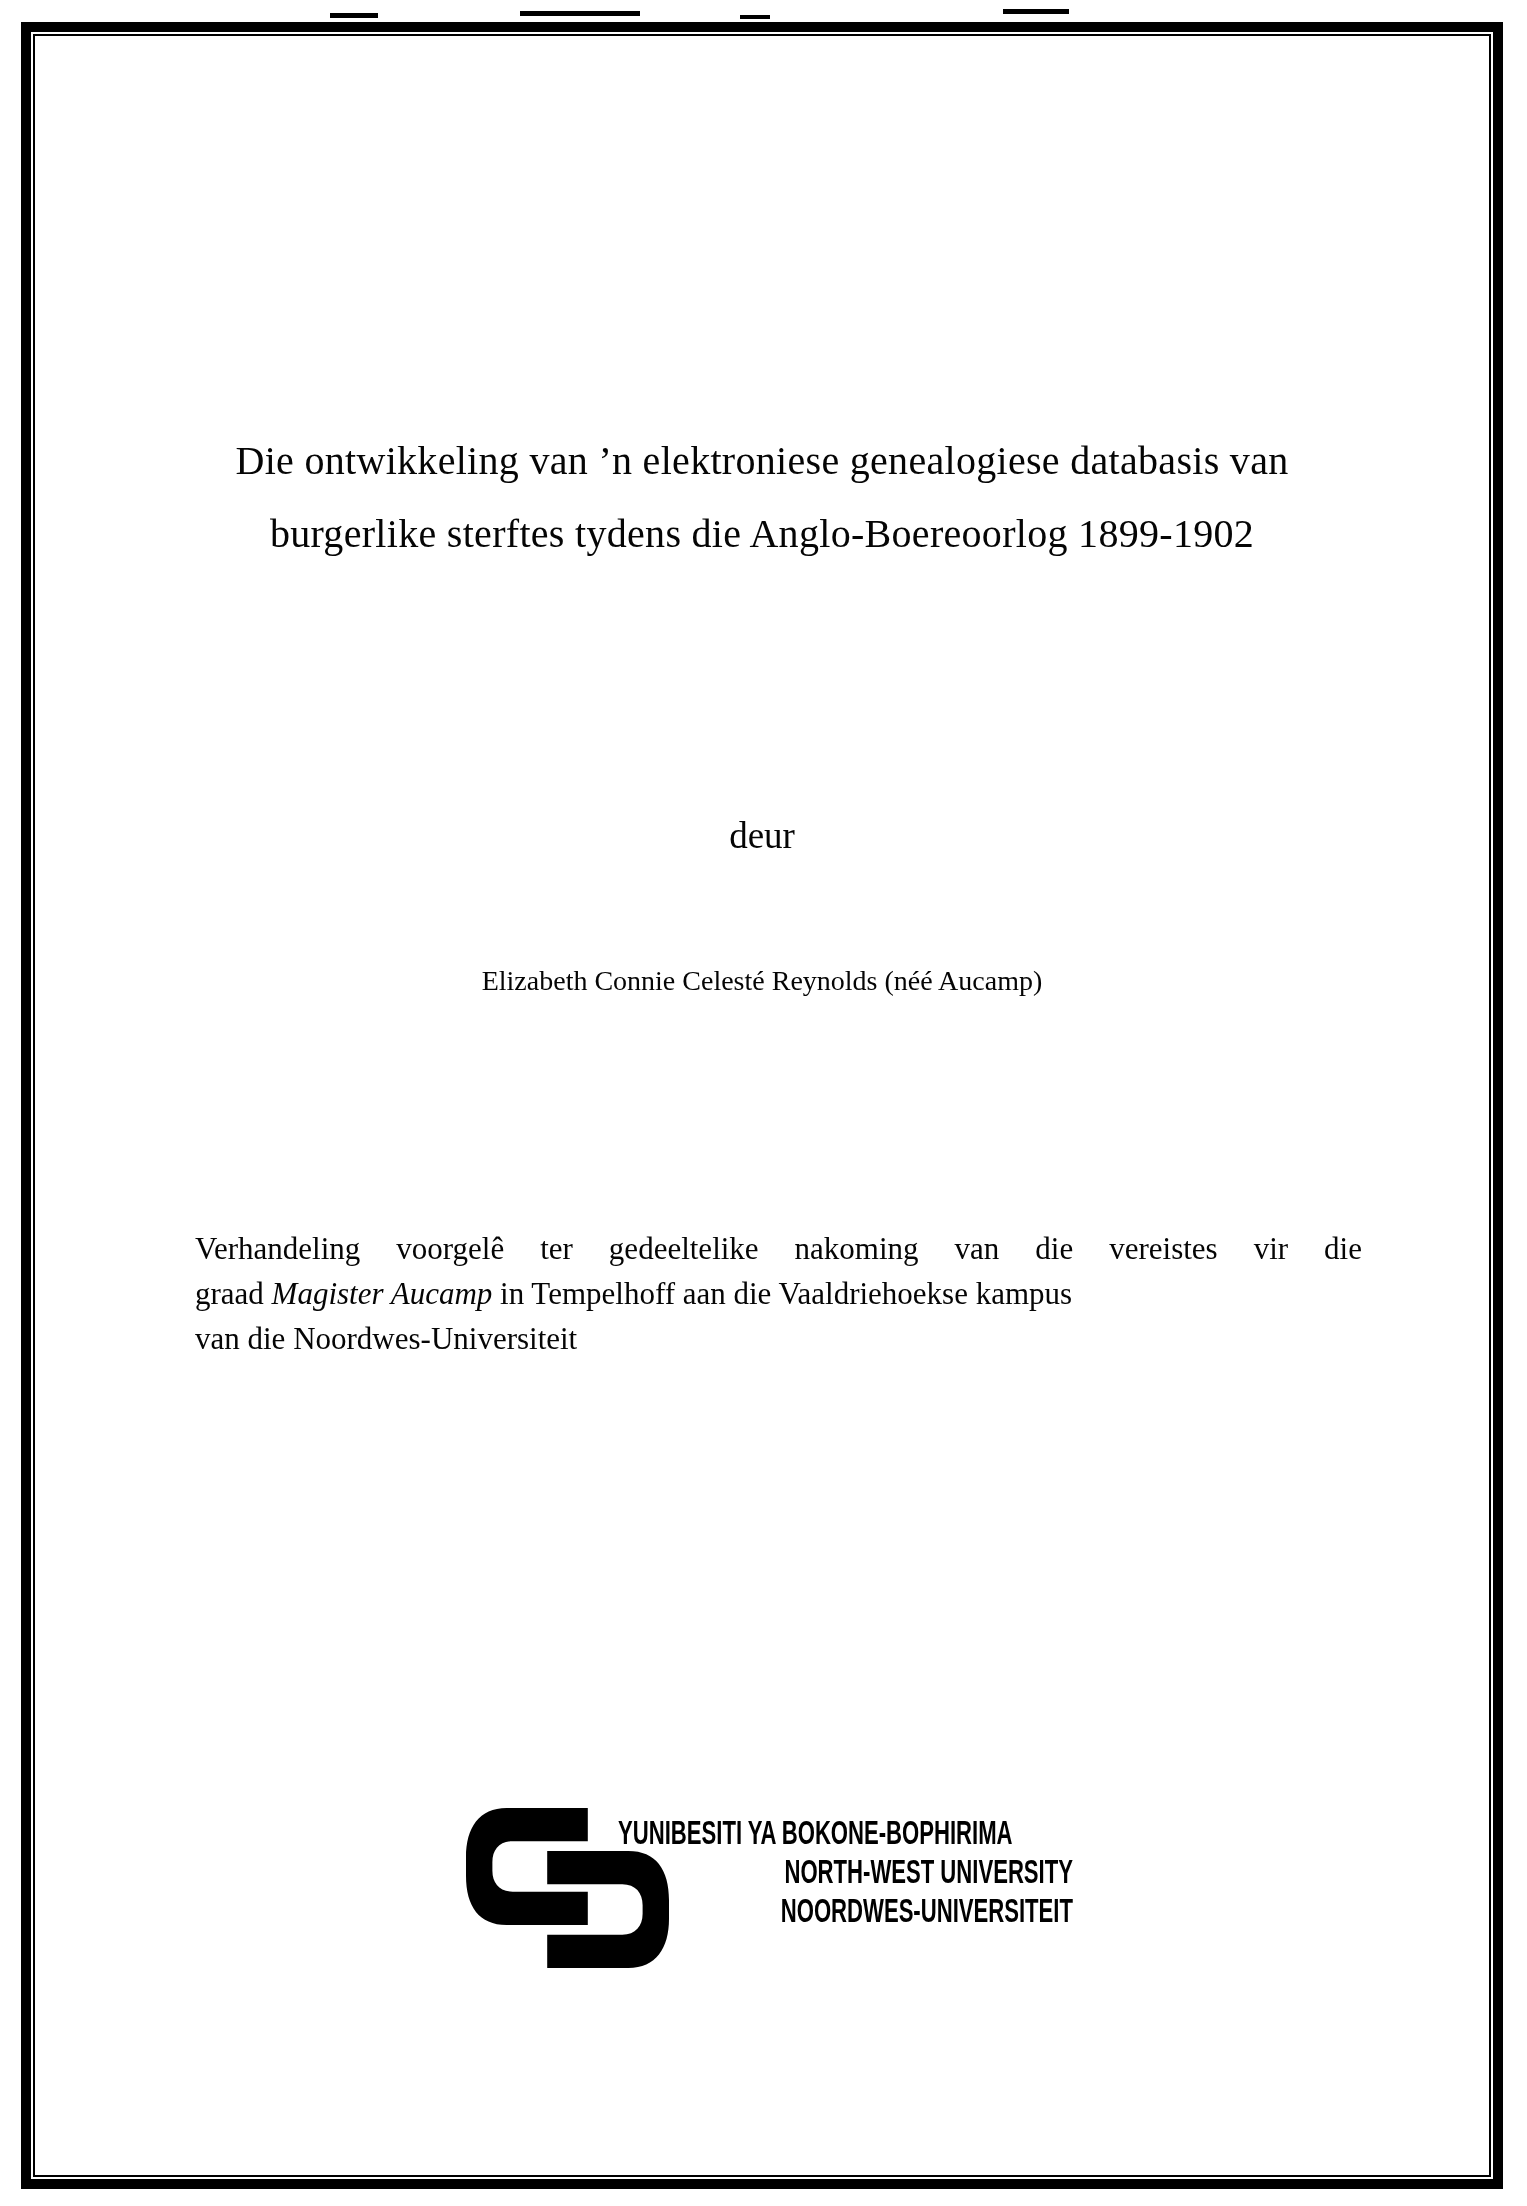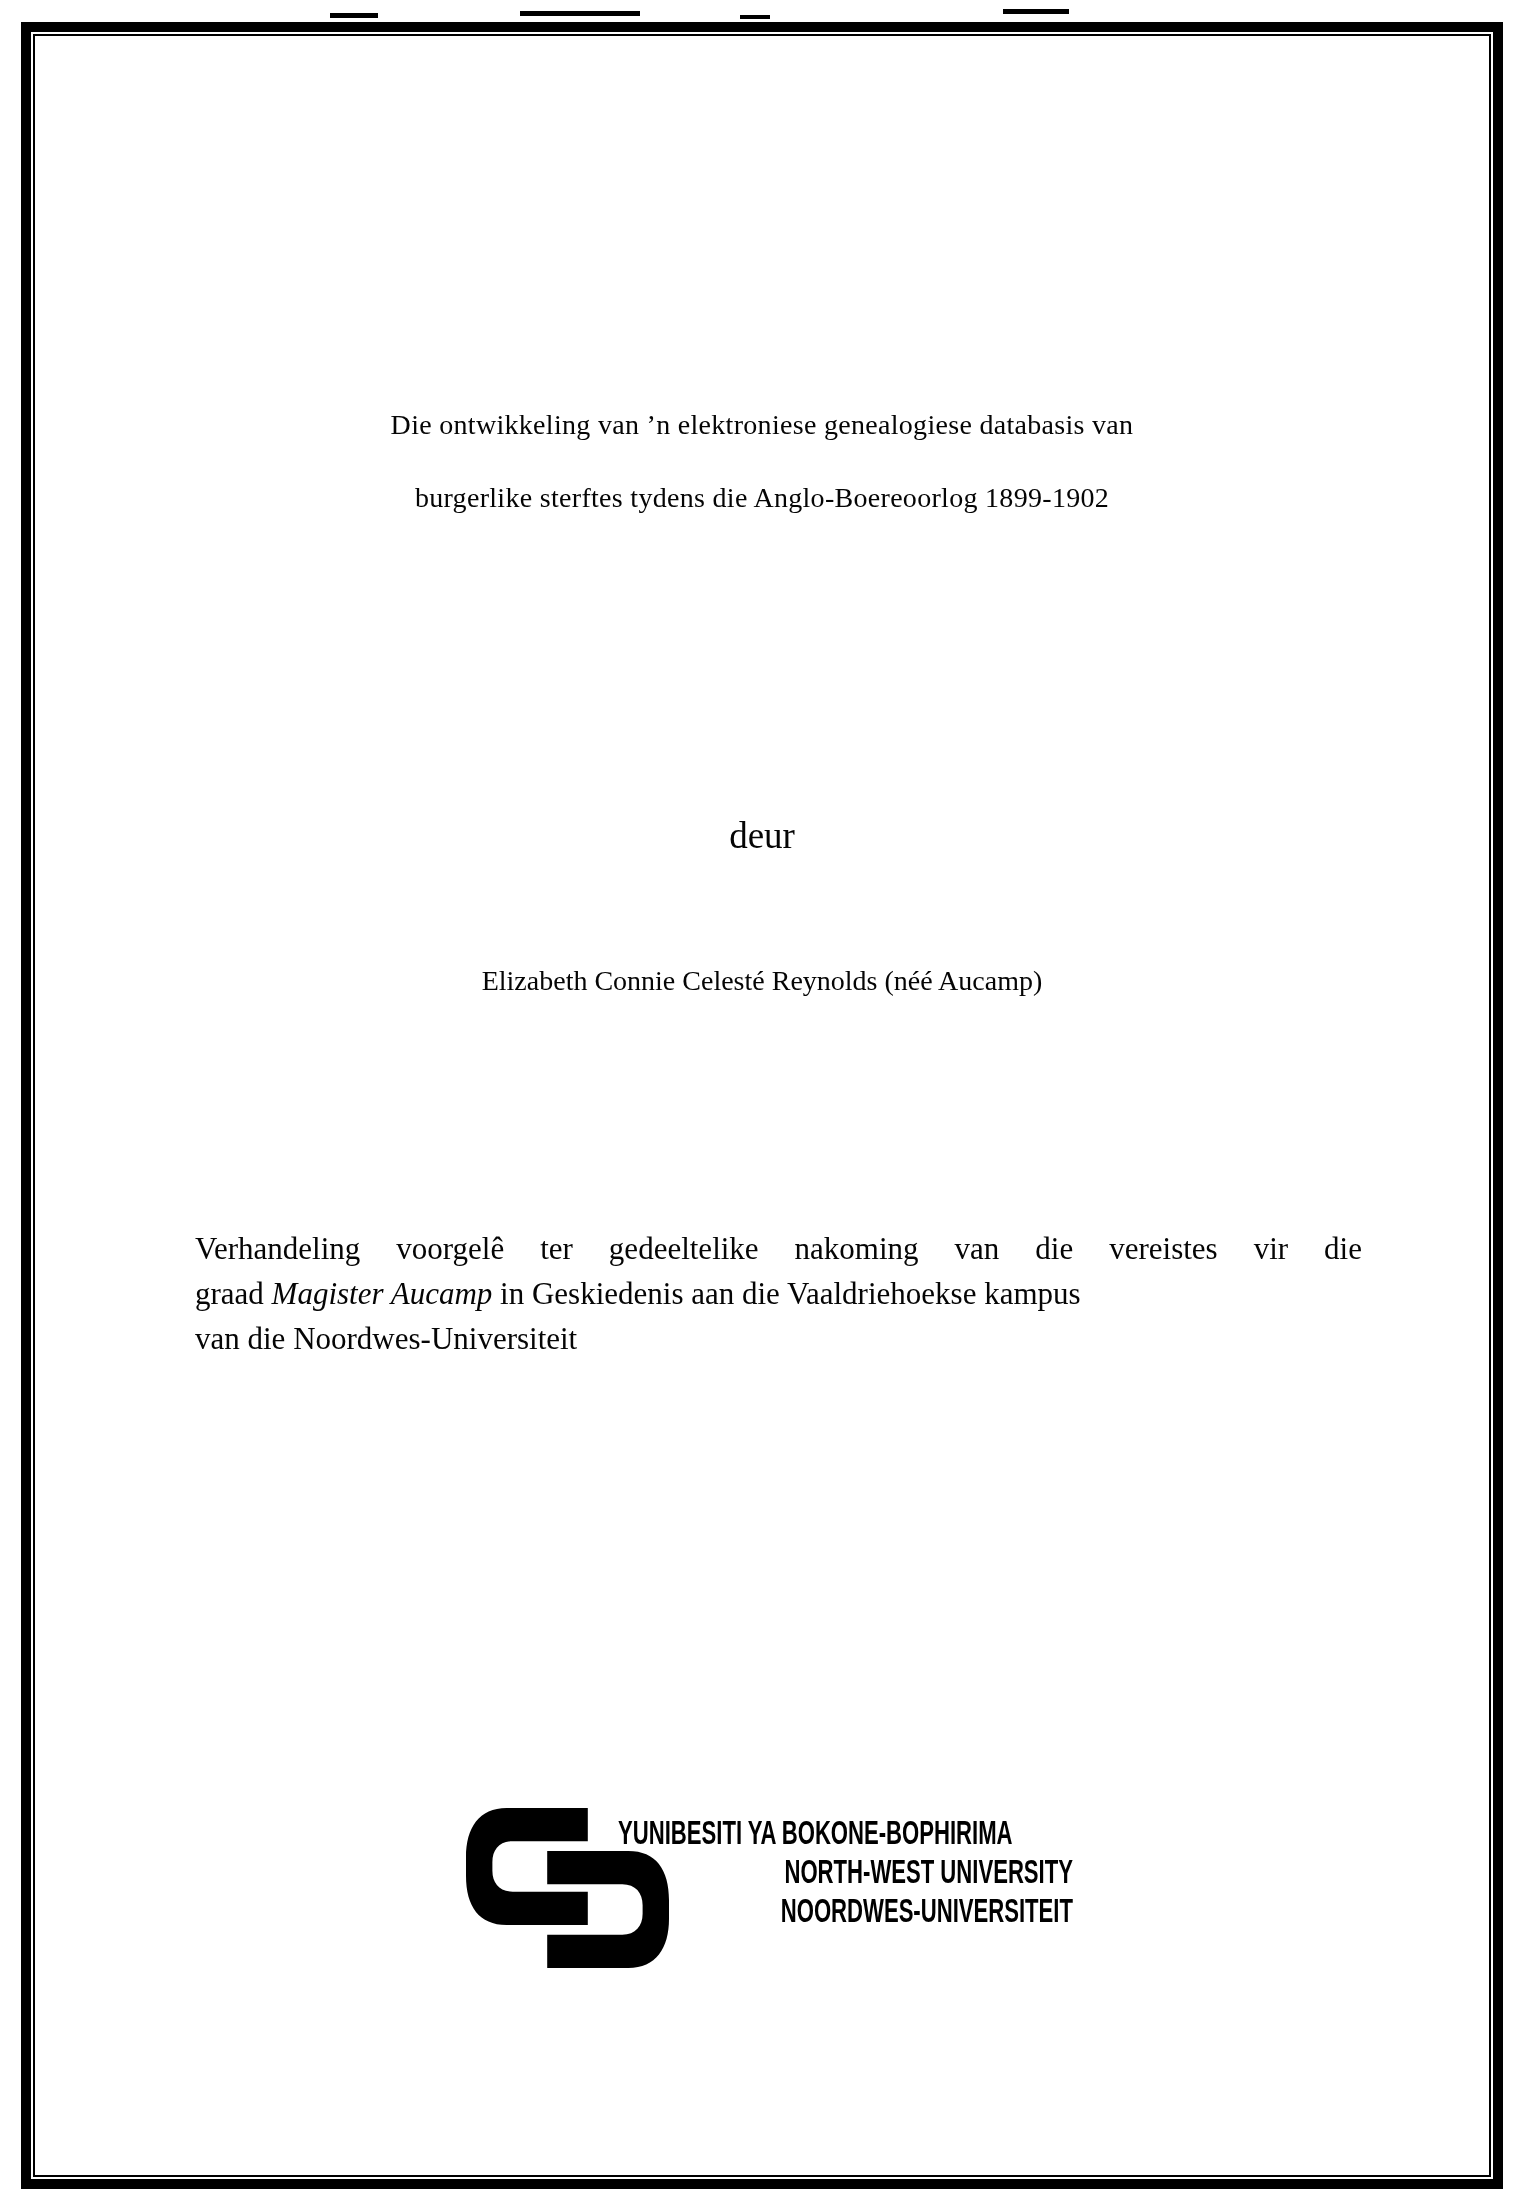--- a/index.html
+++ b/index.html
@@ -30,22 +30,22 @@
   .a3 { left: 1003px; top: 9px; width: 66px; height: 5px; }
   .a4 { left: 740px; top: 15px; width: 30px; height: 4px; }
 
   .centered {
     position: absolute;
     left: 37px;
     width: 1450px;
     text-align: center;
   }
   .thesis-title {
-    top: 388px;
-    font-size: 28px;
+    top: 424px;
+    font-size: 40px;
     line-height: 73px;
     letter-spacing: 0.3px;
   }
   .byline {
     top: 814px;
     font-size: 37px;
   }
   .author {
     top: 965px;
     font-size: 28px;
@@ -112,21 +112,21 @@
     <div>Die ontwikkeling van ’n elektroniese genealogiese databasis van</div>
     <div>burgerlike sterftes tydens die Anglo-Boereoorlog 1899-1902</div>
   </div>
 
   <div class="centered byline">deur</div>
 
   <div class="centered author">Elizabeth Connie Celesté Reynolds (néé Aucamp)</div>
 
   <div class="submission">
     <div class="just">Verhandeling voorgelê ter gedeeltelike nakoming van die vereistes vir die</div>
-    <div><span>graad </span><i>Magister Aucamp</i><span> in Geskiedenis aan die Vaaldriehoekse kampus</span></div>
+    <div><span>graad </span><i>Magister Aucamp</i><span> in Tempelhoff aan die Vaaldriehoekse kampus</span></div>
     <div>van die Noordwes-Universiteit</div>
   </div>
 
 
   <svg class="logo-mark" viewBox="0 0 200 130" preserveAspectRatio="none" xmlns="http://www.w3.org/2000/svg">
     <path fill="#000" d="M120 0 L40 0 C13 0 0 16 0 40 L0 55 C0 80 13 95 40 95 L120 95 L120 68 L46 68 C33 68 26 61 26 51 L26 44 C26 34 33 27 46 27 L120 27 Z"></path>
     <path fill="#000" transform="translate(80,35) rotate(180 60 47.5)" d="M120 0 L40 0 C13 0 0 16 0 40 L0 55 C0 80 13 95 40 95 L120 95 L120 68 L46 68 C33 68 26 61 26 51 L26 44 C26 34 33 27 46 27 L120 27 Z"></path>
   </svg>
 
   <div class="logo-text">

